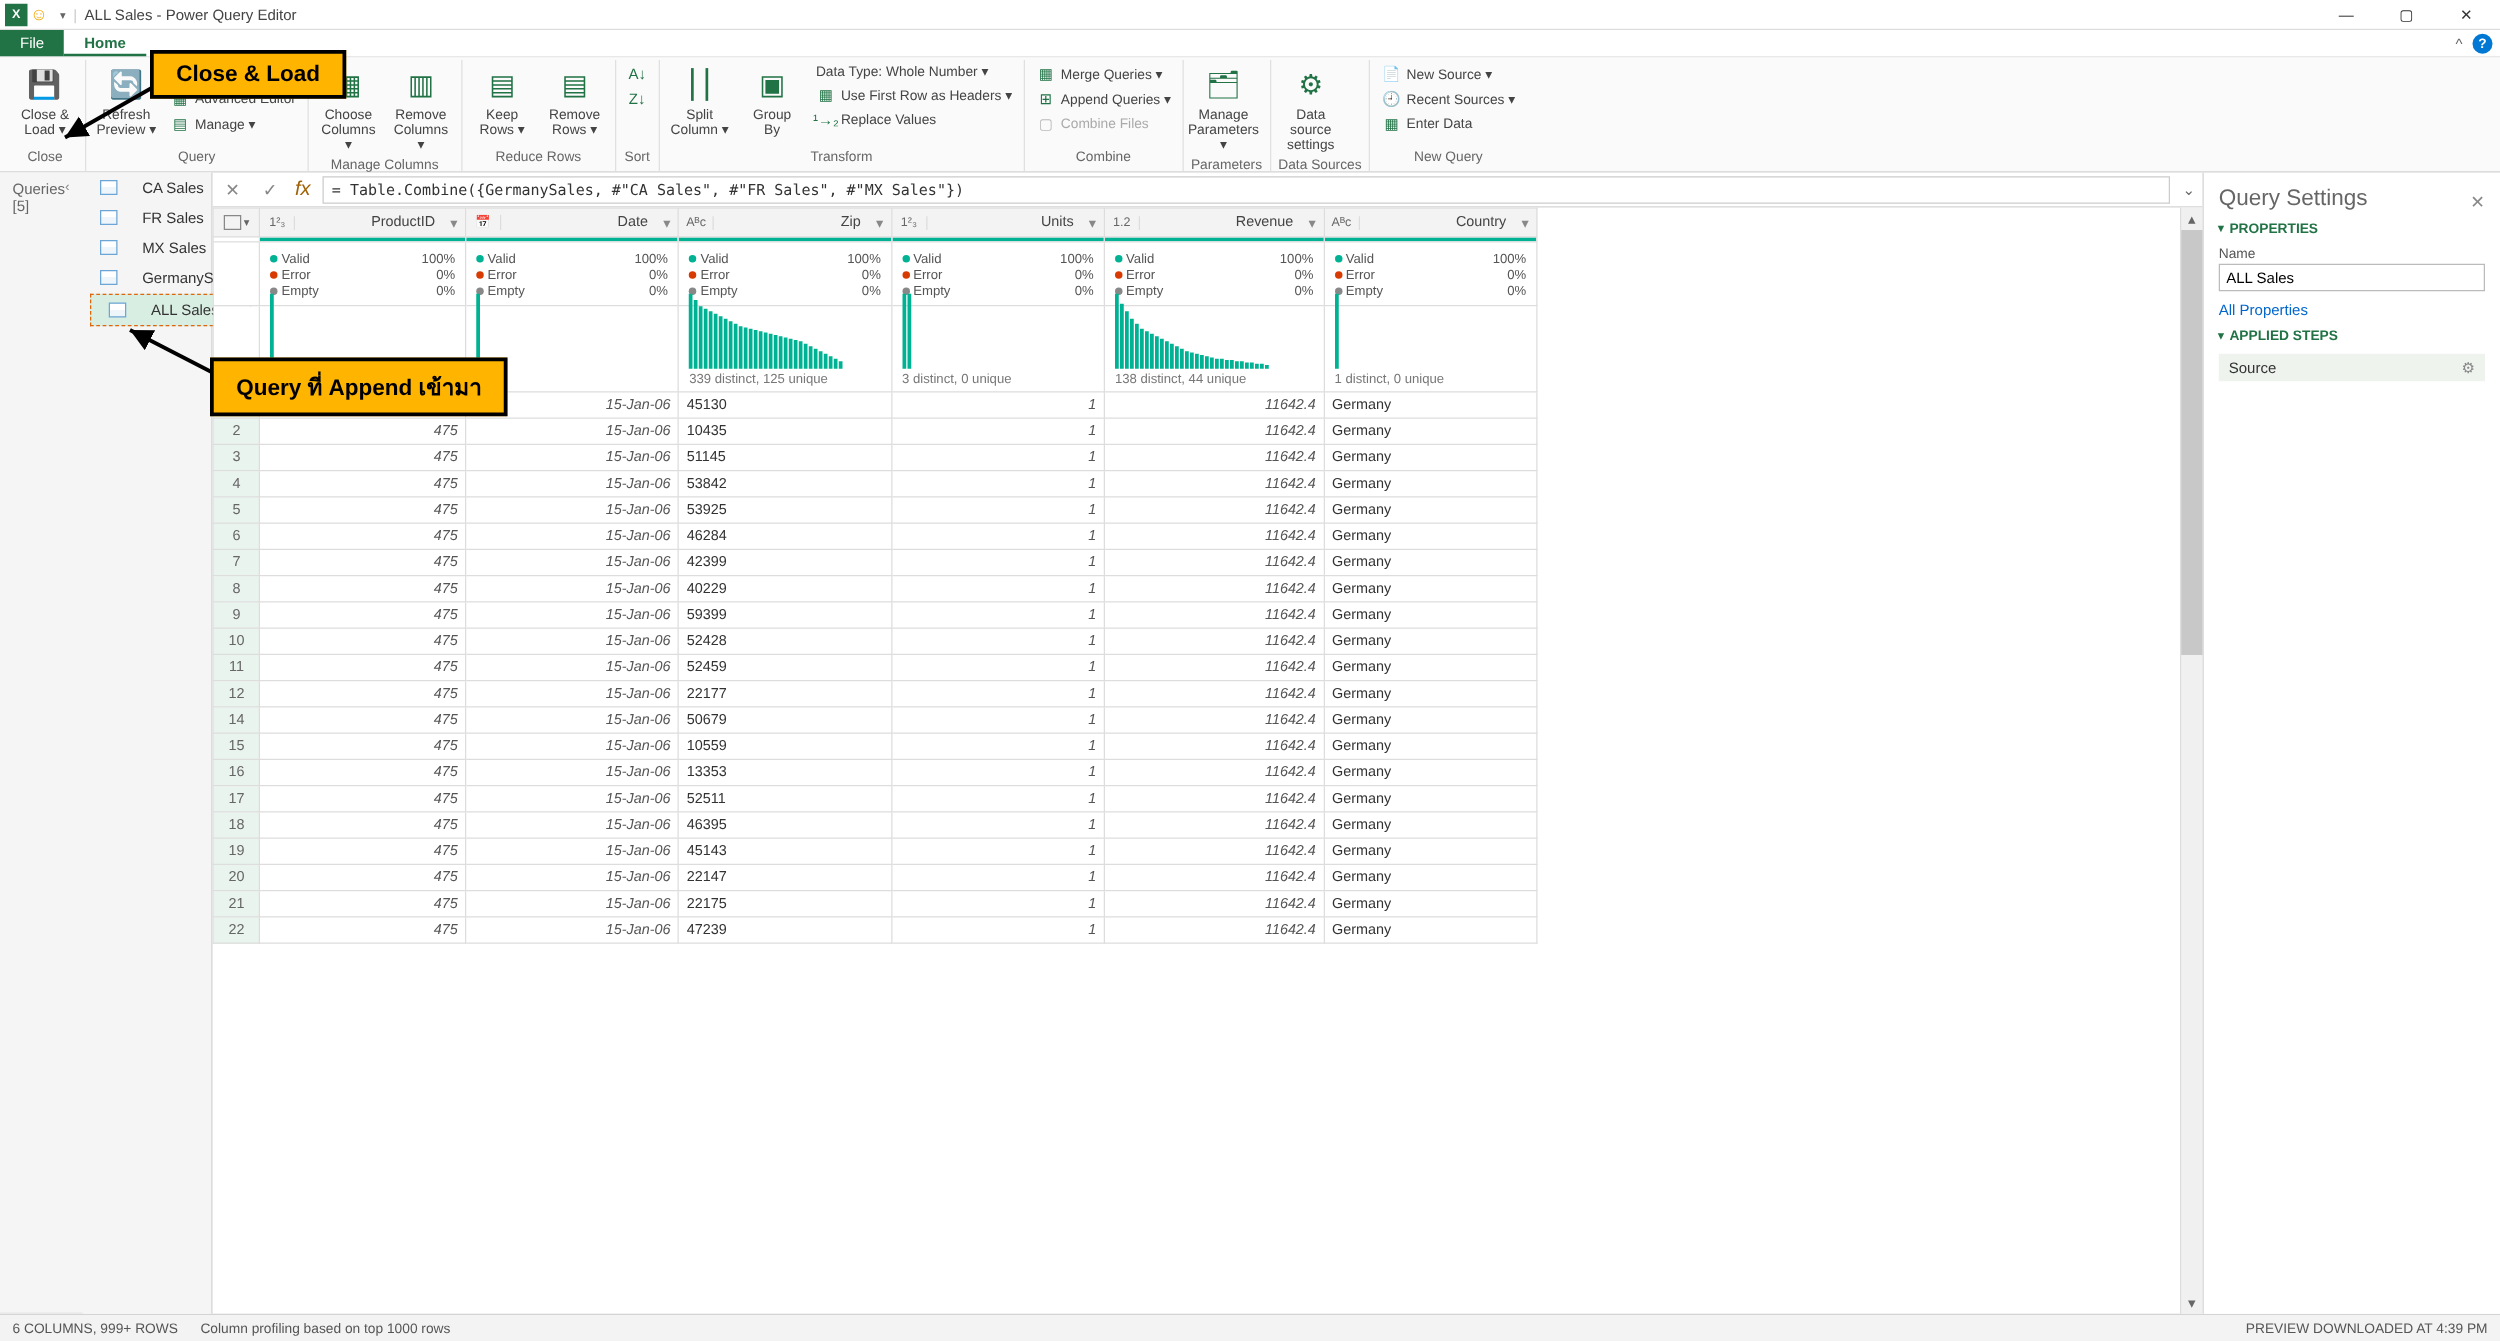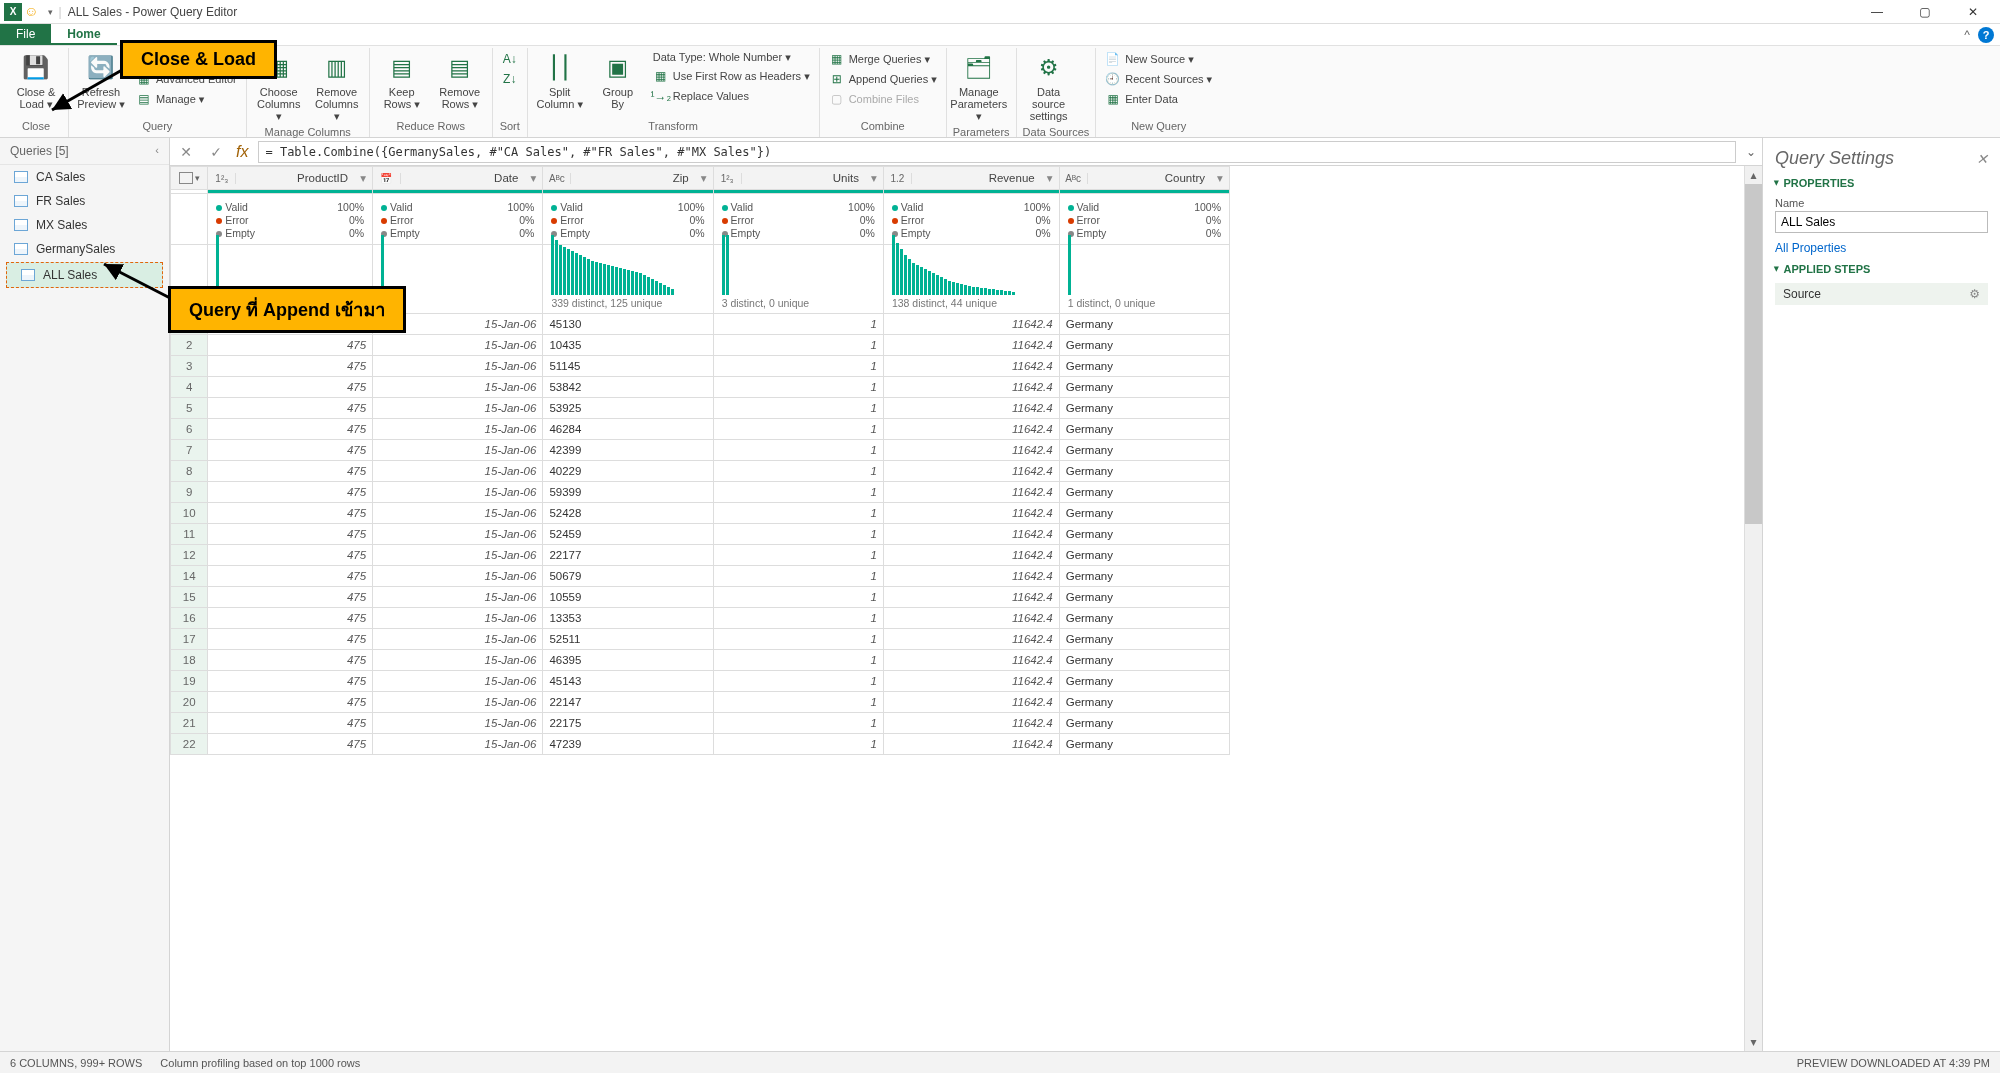--- a/index.html
+++ b/index.html
@@ -37,24 +37,24 @@
 .smallbtn .ico { width: 16px; height: 16px; display: inline-flex; align-items: center; justify-content: center; color: #217346; font-size: 12px; }
 .smallbtn.disabled { color: #aaa; }
 .smallbtn.disabled .ico { color: #bbb; }
 
 
 .callout { position: absolute; background: #ffb400; border: 3px solid #000; padding: 6px 18px; font-size: 18px; font-weight: bold; color: #000; z-index: 50; }
 .arrow { position: absolute; z-index: 49; }
 
 
 .main { display: flex; height: calc(100vh - 24px - 22px - 92px - 22px); }
-.left-pane { width: 170px; background: #f5f5f5; border-right: 1px solid #d4d4d4; display: flex; flex-direction: column; position: relative; }
+.left-pane { width: 170px; background: #f5f5f5; border-right: 1px solid #d4d4d4; display: flex; flex-direction: row; position: relative; }
 .left-pane .hdr { padding: 6px 10px; color: #666; font-size: 12px; border-bottom: 1px solid #e5e5e5; display: flex; }
 .left-pane .collapse { margin-left: auto; color: #888; cursor: pointer; font-size: 11px; }
-.qitem { display: flex; align-items: center; gap: 8px; padding: 5px 14px; cursor: pointer; font-size: 12px; color: #333; }
+.qitem { display: flex; align-items: center; gap: 20px; padding: 5px 14px; cursor: pointer; font-size: 12px; color: #333; }
 .qitem .ico { width: 14px; height: 12px; border: 1px solid #6ca6d6; display: inline-block; background: linear-gradient(#fff 50%, #eef5fb 50%); }
 .qitem.sel { background: #d9eee3; border: 1px dashed #e0660b; margin: 1px 6px; }
 
 .center { flex: 1; display: flex; flex-direction: column; min-width: 0; }
 .formula { height: 28px; display: flex; align-items: center; border-bottom: 1px solid #d4d4d4; padding: 0 6px; gap: 10px; background: #fff; }
 .formula .fbtn { color: #888; font-size: 14px; cursor: pointer; width: 20px; text-align: center; }
 .formula .fx { font-style: italic; color: #a16207; font-size: 16px; }
 .formula input { flex: 1; border: 1px solid #ccc; height: 22px; padding: 0 6px; font-family: Consolas, monospace; font-size: 12px; color: #333; }
 .formula .expand { color: #666; cursor: pointer; }
 
@@ -85,21 +85,21 @@
 
 
 tr.data td { height: 21px; padding: 0 6px; }
 tr.data td:first-child { background: #eaf4ee; text-align: center; color: #666; width: 34px; }
 td.num { text-align: right; font-style: italic; color: #555; }
 td.txt { text-align: left; color: #333; }
 td.date { text-align: right; font-style: italic; color: #555; }
 
 
 .right-pane { width: 238px; border-left: 1px solid #d4d4d4; background: #fff; padding: 10px 12px; display: flex; flex-direction: column; gap: 8px; }
-.right-pane .title { font-size: 18px; color: #666; display: flex; align-items: center; font-style: italic; }
+.right-pane .title { font-size: 18px; color: #666; display: flex; align-items: flex-end; }
 .right-pane .title .close { margin-left: auto; color: #888; cursor: pointer; font-size: 14px; }
 .section-h { color: #217346; font-size: 11px; font-weight: bold; display: flex; align-items: center; gap: 4px; }
 .section-h::before { content: "▸"; transform: rotate(90deg); display: inline-block; font-size: 9px; }
 .right-pane input { width: 100%; border: 1px solid #bbb; padding: 3px 5px; font-size: 12px; }
 .link { color: #0066cc; font-size: 12px; cursor: pointer; }
 .step { background: #eef3ee; padding: 4px 8px; font-size: 12px; display: flex; align-items: center; }
 .step .gear { margin-left: auto; color: #888; cursor: pointer; }
 
 
 .status { height: 22px; background: #f3f3f3; border-top: 1px solid #d4d4d4; display: flex; align-items: center; padding: 0 10px; font-size: 11px; color: #555; }

